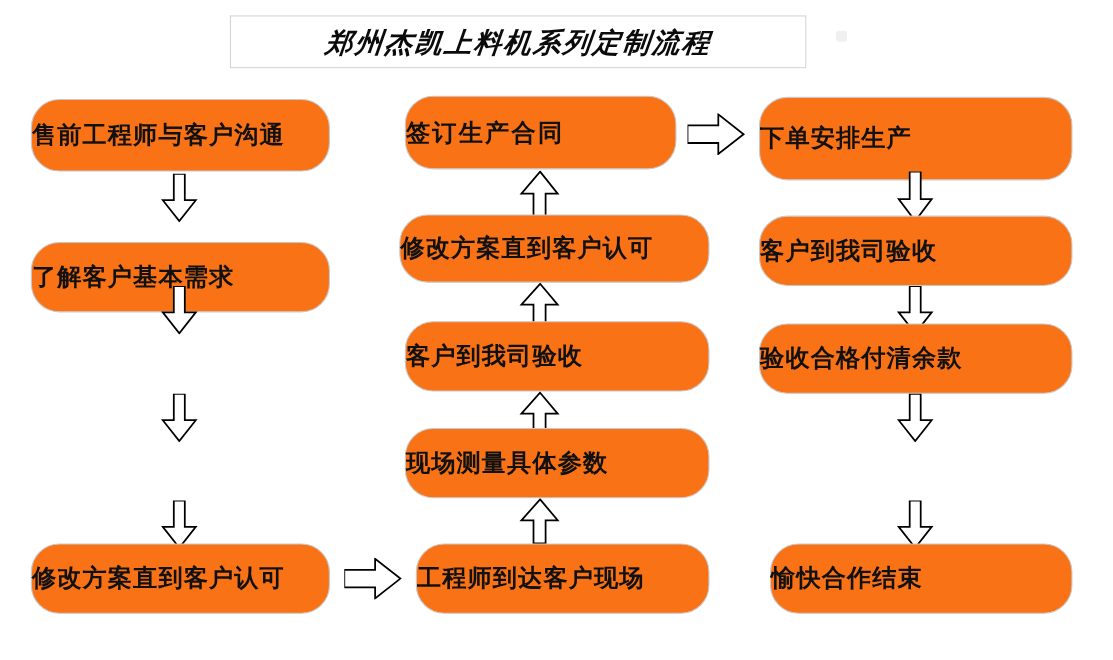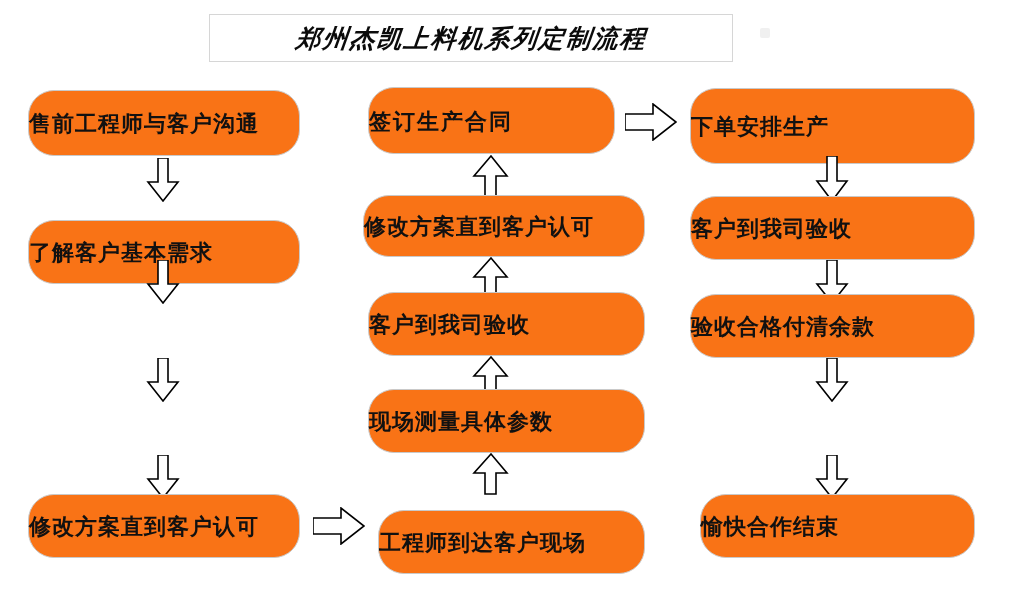--- a/index.html
+++ b/index.html
@@ -173,21 +173,21 @@
   <div class="node" style="left:368px; top:389px; width:277px; height:64px;">
     <span class="node-label">现场测量具体参数</span>
   </div>
 
   <div class="arrow" style="left:472px; top:453px;">
     <svg width="38" height="42" viewBox="0 0 38 42">
       <polygon points="19,1 35,20 24,20 24,41 13,41 13,20 2,20" fill="#ffffff" stroke="#000000" stroke-width="1.6" stroke-linejoin="miter"></polygon>
     </svg>
   </div>
 
-  <div class="node" style="left:378px; top:494px; width:267px; height:64px;margin-top:16px;">
+  <div class="node" style="left:378px; top:494px; width:267px; height:64px;">
     <span class="node-label">工程师到达客户现场</span>
   </div>
 
   <div class="arrow" style="left:625px; top:103px;">
     <svg width="54" height="38" viewBox="0 0 54 38">
       <polygon points="0,11 28,11 28,1 51,19 28,37 28,27 0,27" fill="#ffffff" stroke="#000000" stroke-width="1.6" stroke-linejoin="miter"></polygon>
     </svg>
   </div>
 
   <div class="node" style="left:690px; top:88px; width:285px; height:76px;">

